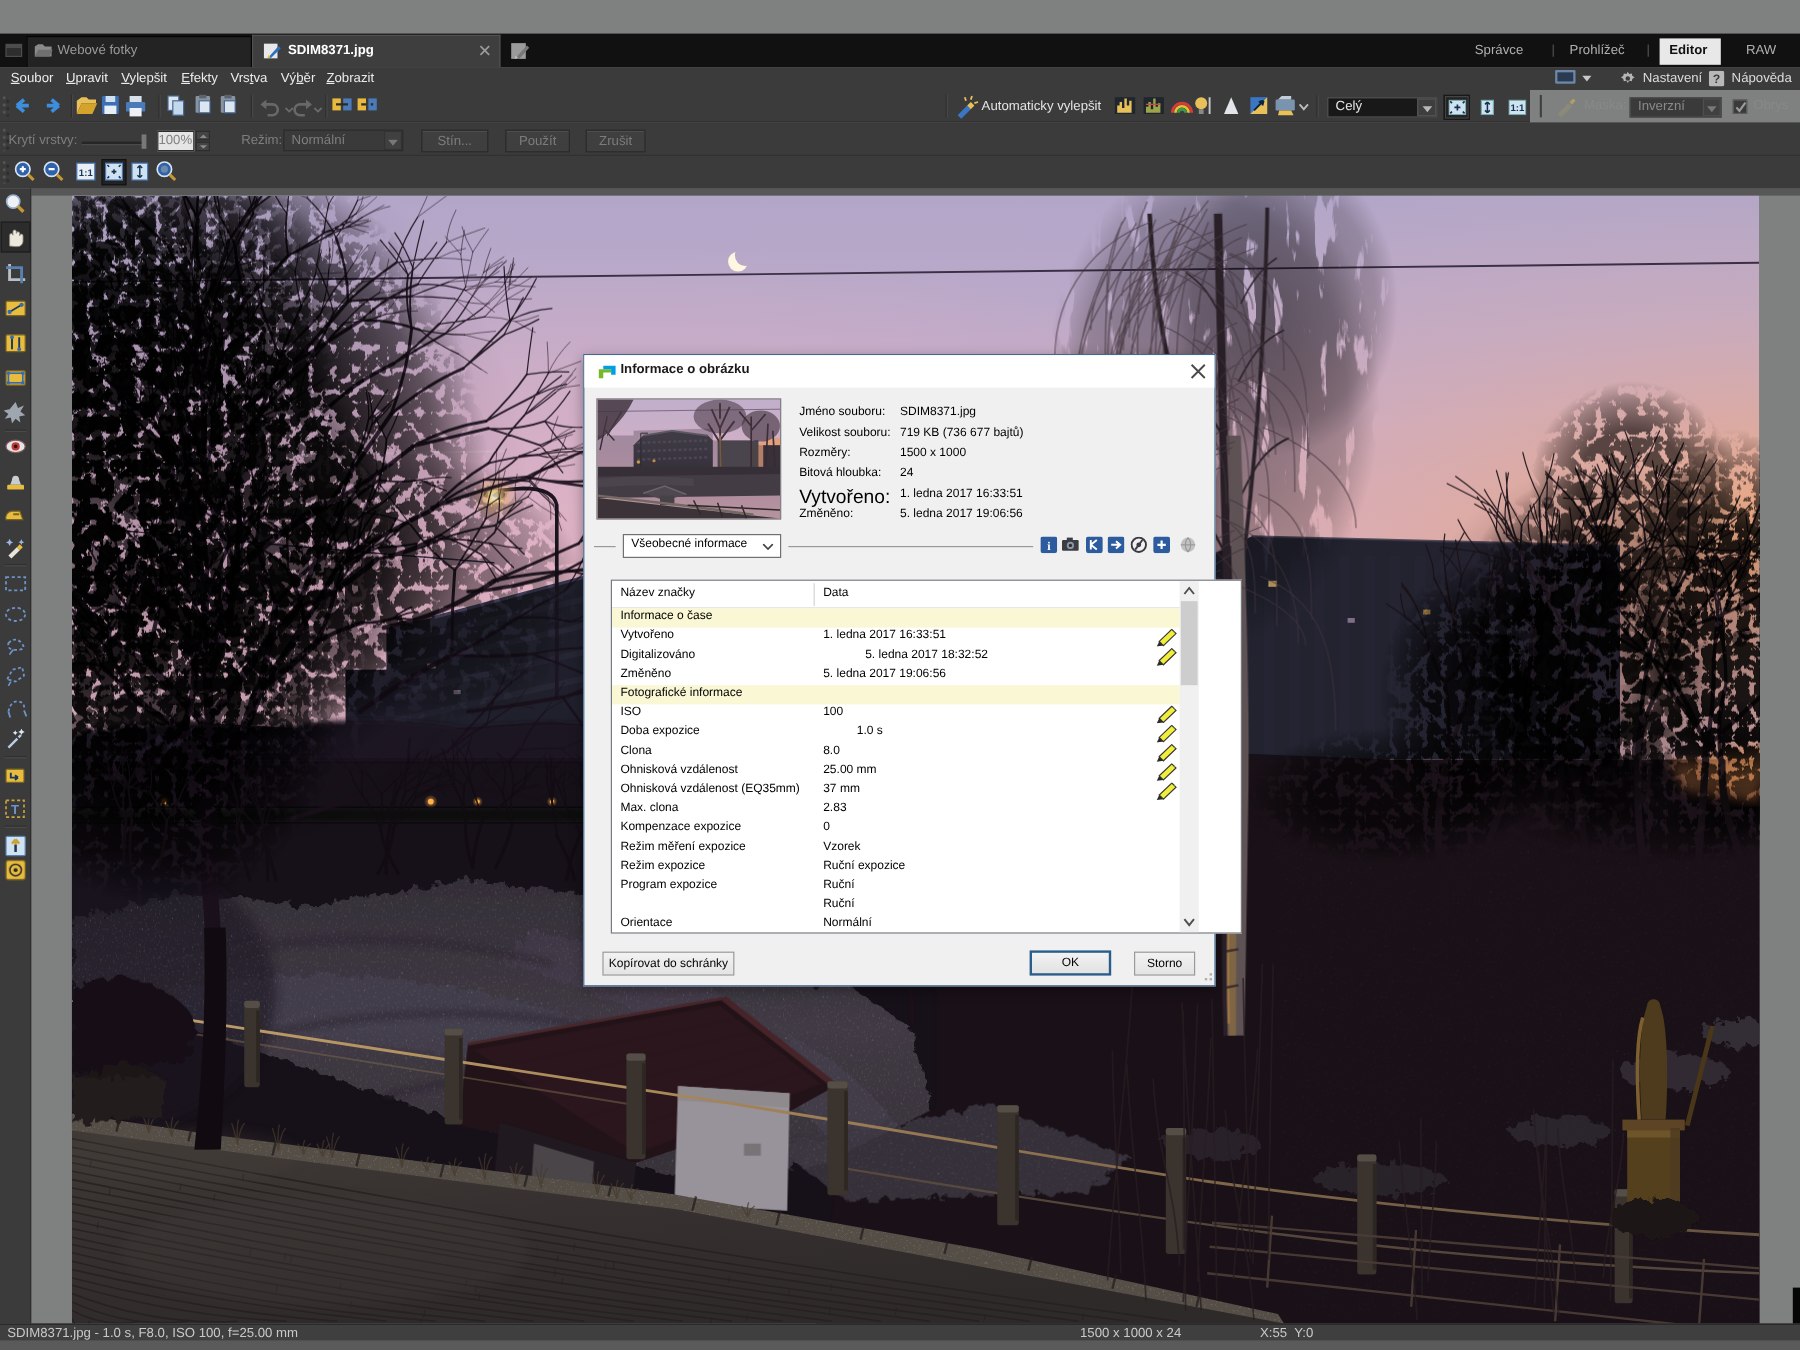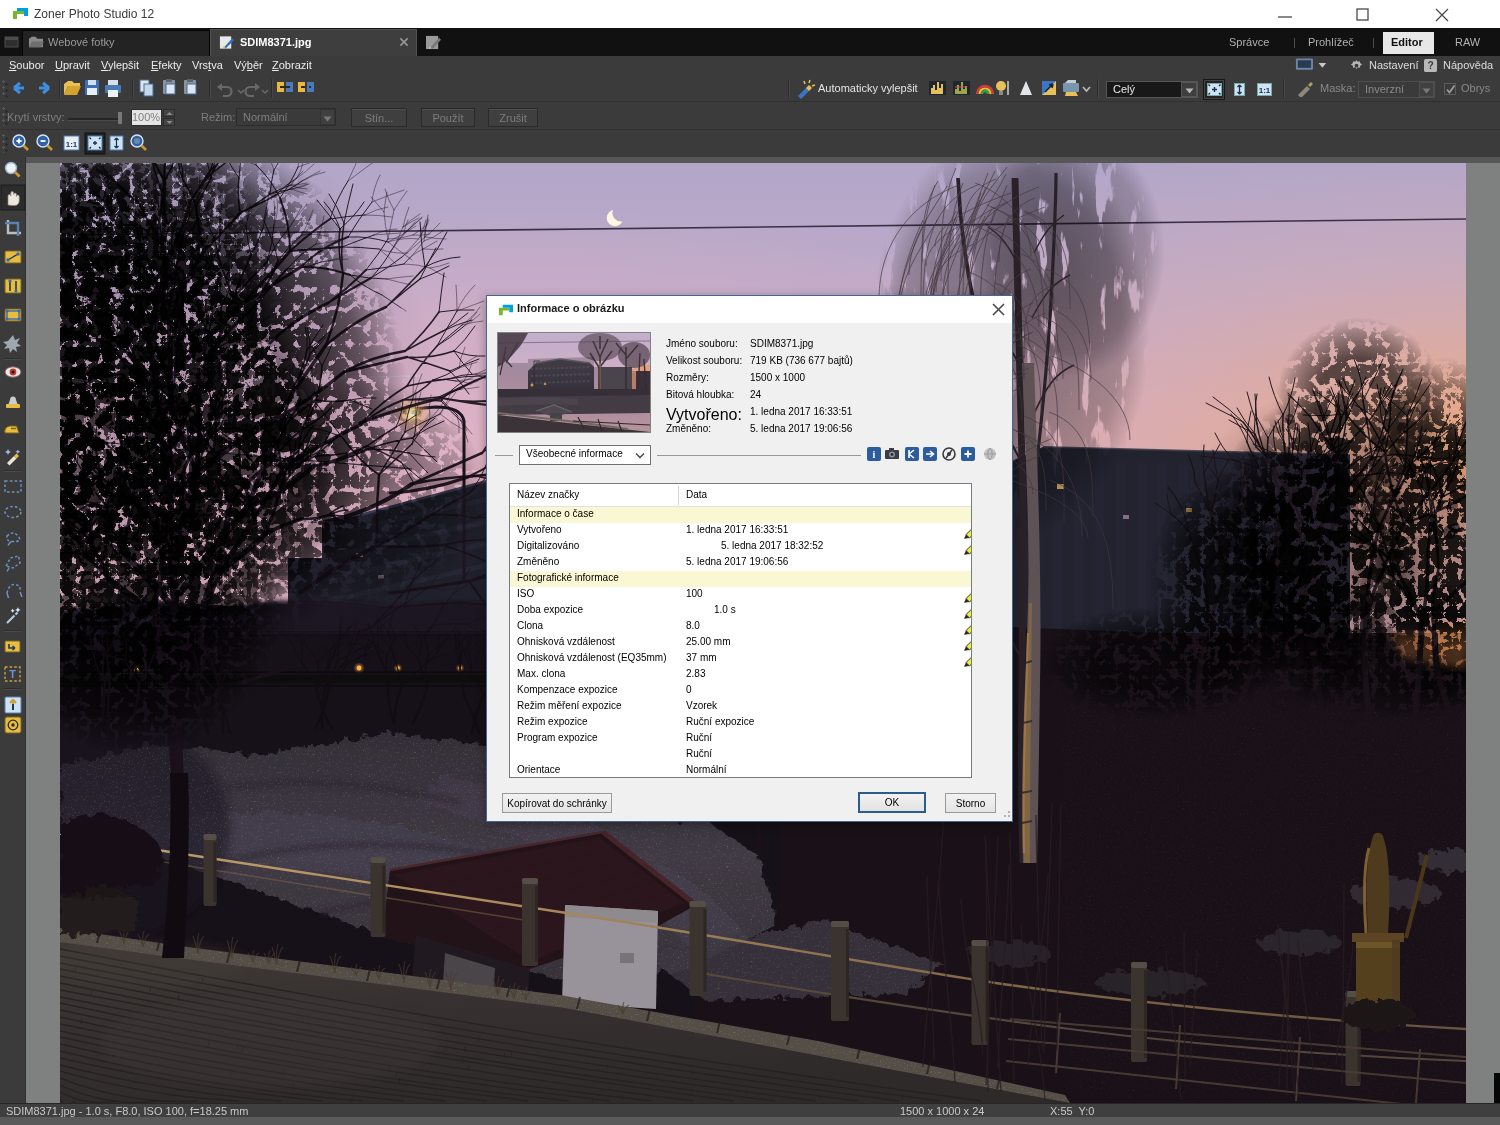--- a/index.html
+++ b/index.html
@@ -11,21 +11,21 @@
 #titlebar .t{position:absolute;left:34px;top:7px;font-size:12px;color:#3a3a3a;}
 
 #tabbar{left:0;top:28px;width:1500px;height:28px;background:#111;color:#9a9a9a;font-size:11px;}
 .tab1{position:absolute;left:22px;top:2px;width:188px;height:26px;background:#232324;border:1px solid #050505;border-bottom:none;}
 .tab2{position:absolute;left:210px;top:1px;width:207px;height:27px;background:#3e3e3e;border:1px solid #515151;border-bottom:none;}
 .rtxt{position:absolute;top:8px;color:#b0b0b0;}
 
 #menubar{left:0;top:56px;width:1500px;height:19px;background:#3b3b3b;color:#ececec;font-size:11px;}
 #menubar span.mi{position:absolute;top:3px;}
 
-#tb1{left:0;top:75px;width:1500px;height:27px;background:#3b3b3b;border-bottom:1px solid #313131;}
+#tb1{left:0;top:75px;width:1275px;height:27px;background:#3b3b3b;border-bottom:1px solid #313131;}
 #tb2{left:0;top:102px;width:1500px;height:28px;background:#3b3b3b;border-bottom:1px solid #313131;}
 #tb3{left:0;top:130px;width:1500px;height:27px;background:#3b3b3b;}
 
 #sidebar{left:0;top:157px;width:26px;height:946px;background:#3b3b3b;border-right:1px solid #2e2e2e;}
 
 #statusbar{left:0;top:1103px;width:1500px;height:22px;background:#5a5a5a;}
 #statusbar .top{position:absolute;left:0;top:0;width:1500px;height:14px;background:#3f3f3f;border-top:1px solid #262626;}
 #statusbar .s{position:absolute;top:2px;color:#c9c9c9;font-size:11px;white-space:pre;}
 .grip{position:absolute;left:2px;width:6px;
  background-image:radial-gradient(circle at 1.5px 1.5px,#585858 1px,transparent 1.4px),radial-gradient(circle at 4.5px 4.5px,#2a2a2a 1px,transparent 1.4px);
@@ -516,32 +516,20 @@
       <path d="M678,545 Q698,535 718,531 M678,545 Q692,530 707,519 M642,520 Q647,500 657,477 M642,520 Q626,501 620,481" stroke="#1b1118" stroke-width="1.5" fill="none" opacity="0.85" stroke-linecap="round"></path>
       <path d="M734,470 Q744,454 756,443 M734,470 Q747,450 761,433 M734,470 Q725,454 714,437 M719,475 Q722,458 727,443 M719,475 Q718,460 711,446 M727,480 Q736,461 740,445 M727,480 Q734,462 737,446 M715,466 Q720,448 719,430 M715,466 Q715,445 713,424 M685,462 Q679,443 676,423 M685,462 Q680,444 674,423 M713,465 Q719,446 719,426 M713,465 Q711,446 712,427 M665,462 Q660,444 655,426 M665,462 Q666,444 666,426 M665,462 Q656,448 644,431 M644,466 Q634,448 617,431 M644,466 Q633,447 621,428 M718,531 Q735,537 751,542 M718,531 Q728,520 740,512 M718,531 Q726,518 730,503 M707,519 Q721,515 735,511 M707,519 Q711,505 718,491 M657,477 Q658,461 664,446 M657,477 Q665,463 665,447 M620,481 Q614,470 604,456 M620,481 Q618,464 612,448" stroke="#1b1118" stroke-width="1.0" fill="none" opacity="0.85" stroke-linecap="round"></path>
 <path d="M982,886 C980,816 977,722 976,652 M938,905 C940,835 947,772 949,702 M984,890 C986,820 990,710 992,640 M926,922 C929,852 936,743 938,673 M928,929 C927,859 927,749 926,679 M874,898 C873,828 868,783 867,713 M997,887 C997,817 1000,710 1001,640 M895,921 C892,851 882,793 879,723 M954,920 C953,850 951,739 950,669 M941,929 C937,859 928,742 925,672 M923,892 C919,822 905,806 901,736 M968,903 C972,833 984,781 988,711 M985,937 C980,867 966,832 961,762 M863,904 C867,834 880,721 884,651 M1235,933 C1231,883 1221,811 1218,761 M1130,905 C1132,855 1136,838 1137,788 M1219,923 C1221,873 1227,819 1229,769 M1227,928 C1227,878 1228,832 1229,782 M1121,937 C1118,887 1109,838 1106,788 M1253,906 C1250,856 1241,827 1238,777 M1125,916 C1125,866 1124,819 1124,769 M1239,934 C1235,884 1225,847 1222,797 M1282,921 C1283,871 1284,770 1284,720 M1276,902 C1279,852 1290,831 1293,781" stroke="#281d22" stroke-width="1.4" fill="none" opacity="0.75"></path>
 <path d="M0,660 Q40,640 80,665 Q120,690 90,720 L0,730 Z" fill="#140e13" filter="url(#rough)"></path>
 <path d="M0,735 L78,735 L78,770 L0,772 Z" fill="#221a1c" filter="url(#rough)"></path>
 <path d="M0,735 L40,720 L80,735 Z" fill="#1a1214" filter="url(#rough)"></path>
 <path d="M110,610 C112,680 108,740 102,795 L124,795 C128,730 130,665 128,610 Z" fill="#110a11"></path>
 </svg>
 <div class="abs" style="left:1494px;top:1073px;width:6px;height:32px;background:#060606;"></div>
 
-<div id="titlebar" class="abs">
- <svg class="abs" style="left:11px;top:6px" width="19" height="15" viewBox="0 0 19 15">
-  <path d="M2 13 L2 5 L13 5 L13 8 L6 8 L6 13 Z" fill="#76b82a"></path>
-  <path d="M6 2 L17 2 L17 10 L13 10 L13 5 L6 5 Z" fill="#009fe3"></path>
- </svg>
- <span class="t">Zoner Photo Studio 12</span>
- <svg class="abs" style="left:1270px;top:0" width="230" height="28" viewBox="0 0 230 28">
-  <path d="M8 17 h14" stroke="#4a4a4a" stroke-width="1.3" fill="none"></path>
-  <rect x="87" y="9" width="11" height="11" fill="none" stroke="#4a4a4a" stroke-width="1.3"></rect>
-  <path d="M166 9 l12 12 M178 9 l-12 12" stroke="#4a4a4a" stroke-width="1.3"></path>
- </svg>
-</div>
 
 <div id="tabbar" class="abs">
  <svg class="abs" style="left:4px;top:7px" width="16" height="14" viewBox="0 0 16 14">
         <rect x="1" y="2" width="13" height="10" fill="#2e2e2e" stroke="#4c4c4c"></rect>
         <rect x="1" y="2" width="13" height="3" fill="#4c4c4c"></rect>
       </svg>
  <div class="tab1"></div>
  <svg class="abs" style="left:28px;top:7px" width="16" height="14" viewBox="0 0 17 15">
         <path d="M1 13 V4 l3-2 h4 l2 2 h6 v9 Z" fill="#8a8a8a"></path>
         <path d="M1 13 l3-6 h13 l-3 6 Z" fill="#6f6f6f"></path>
@@ -866,21 +854,21 @@
 <g transform="translate(3,558)">
           <rect x="2" y="2" width="16" height="16" rx="2" fill="#e8bc3e" stroke="#7a6420"></rect>
           <circle cx="10" cy="10" r="4.8" fill="none" stroke="#2a2a2a" stroke-width="1.3"></circle>
           <circle cx="10" cy="10" r="1.7" fill="#2a2a2a"></circle>
         </g>
 </svg>
     </div>
 
 <div id="statusbar" class="abs">
       <div class="top"></div>
- <span class="s" style="left:6px">SDIM8371.jpg - 1.0 s, F8.0, ISO 100, f=18.25 mm</span>
+ <span class="s" style="left:6px">SDIM8371.jpg - 1.0 s, F8.0, ISO 100, f=25.00 mm</span>
  <span class="s" style="left:900px">1500 x 1000 x 24</span>
  <span class="s" style="left:1050px">X:55  Y:0</span>
 </div>
 
 <div id="dialog" class="abs" style="left:486px;top:295px;width:527px;height:527px;background:#f0f0f0;border:1px solid #41688e;box-shadow:0 3px 10px rgba(0,0,0,.35);">
       <div class="abs" style="left:0;top:0;width:525px;height:27px;background:#ffffff;"></div>
 <svg class="abs" style="left:10px;top:7px" width="18" height="14" viewBox="0 0 19 15">
         <path d="M2 13 L2 5 L13 5 L13 8 L6 8 L6 13 Z" fill="#76b82a"></path>
         <path d="M6 2 L17 2 L17 10 L13 10 L13 5 L6 5 Z" fill="#009fe3"></path>
       </svg>
@@ -975,21 +963,21 @@
         <circle cx="7" cy="7" r="2" fill="#3a3a42"></circle>
       </svg>
 <svg class="abs" style="left:474px;top:151px" width="14" height="14" viewBox="0 0 14 14">
         <rect width="14" height="14" rx="2" fill="#2d5c9e"></rect>
         <path d="M7 3.5 v7 M3.5 7 h7" stroke="#fff" stroke-width="1.8"></path>
       </svg>
 <svg class="abs" style="left:496px;top:151px" width="14" height="14" viewBox="0 0 14 14">
         <circle cx="7" cy="7" r="6" fill="#c2c2c2"></circle>
         <path d="M1 7 h12 M7 1 a9 9 0 0 1 0 12 M7 1 a9 9 0 0 0 0 12" stroke="#9a9a9a" fill="none"></path>
       </svg>
-<div class="abs" style="left:22px;top:187px;width:463px;height:295px;background:#fff;border:1px solid #767b82;overflow:hidden;font-size:10px;color:#000;">
+<div class="abs" style="left:22px;top:187px;width:526px;height:295px;background:#fff;border:1px solid #767b82;overflow:hidden;font-size:10px;color:#000;">
 <span class="abs" style="left:7px;top:5px;">Název značky</span>
 <span class="abs" style="left:176px;top:5px;">Data</span>
 <div class="abs" style="left:168px;top:2px;width:1px;height:19px;background:#d4d4d4;"></div>
 <div class="abs" style="left:0;top:22px;width:489px;height:1px;background:#e2e2e2;"></div>
 <div class="abs" style="left:0;top:23px;width:473px;height:16px;background:#faf7d4;"></div>
 <span class="abs" style="left:7px;top:24px;">Informace o čase</span>
 <span class="abs" style="left:7px;top:40px;">Vytvořeno</span>
 <span class="abs" style="left:176px;top:40px;">1. ledna 2017 16:33:51</span>
 <svg class="abs" style="left:453px;top:40px" width="18" height="15" viewBox="0 0 18 15">
           <path d="M13.5 0.5 L17 4 L6.5 14 L3 10.5 Z" fill="#f0ee3a" stroke="#3a3a3a" stroke-width="1"></path>

